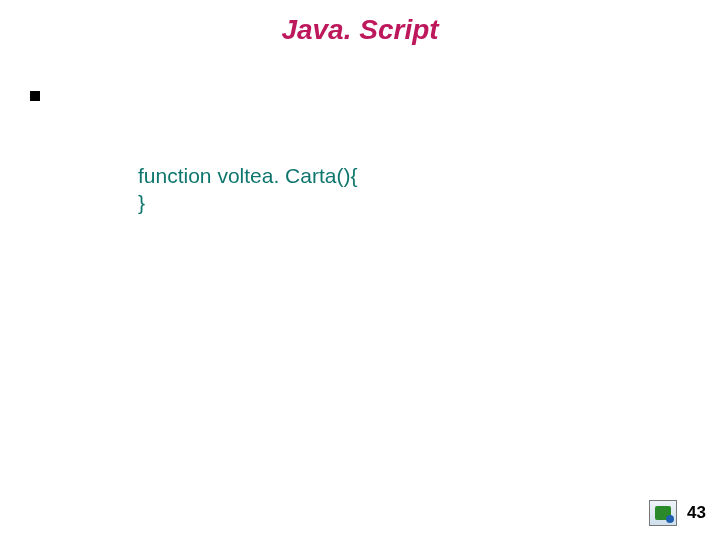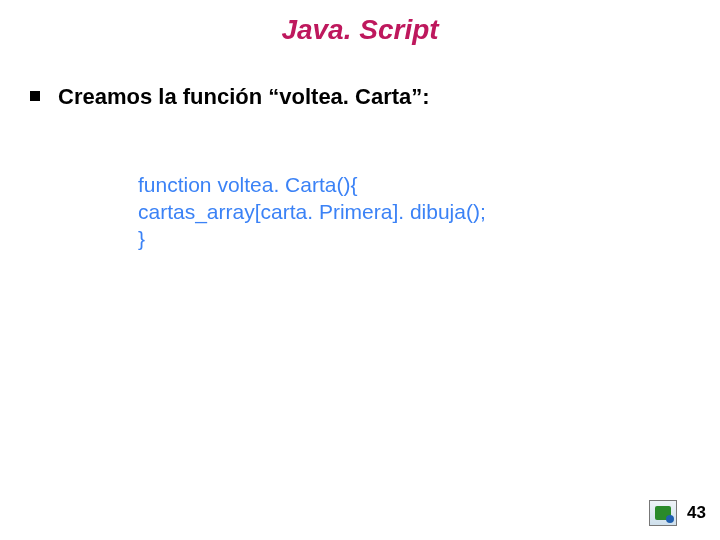--- a/index.html
+++ b/index.html
@@ -35,21 +35,21 @@
   }
   .bullet-text {
     font-size: 22px;
     font-weight: bold;
     color: #000;
   }
   .code-block {
     margin-top: 62px;
     margin-left: 138px;
     font-size: 21px;
-    color: #3b82f6;
+    color: #0f766e;
     line-height: 1.28;
     font-family: Arial, Helvetica, sans-serif;
   }
   .code-block div { white-space: pre; }
   .footer {
     position: absolute;
     bottom: 14px;
     right: 14px;
     display: flex;
     align-items: center;
@@ -88,26 +88,24 @@
     color: #000;
   }
 </style>
 </head>
 <body>
 
 <h1 class="title">Java. Script</h1>
 
 <div class="bullet-row">
   <span class="bullet-mark"></span>
-  <span class="bullet-text">Creamos la función “voltea. Carta”:</span>
 </div>
 
 <div class="code-block">
   <div>function voltea. Carta(){</div>
-  <div>cartas_array[carta. Primera]. dibuja();</div>
   <div>}</div>
 </div>
 
 <div class="footer">
   <div class="footer-icon">
     <div class="footer-icon-inner"></div>
   </div>
   <span class="page-num">43</span>
 </div>
 

